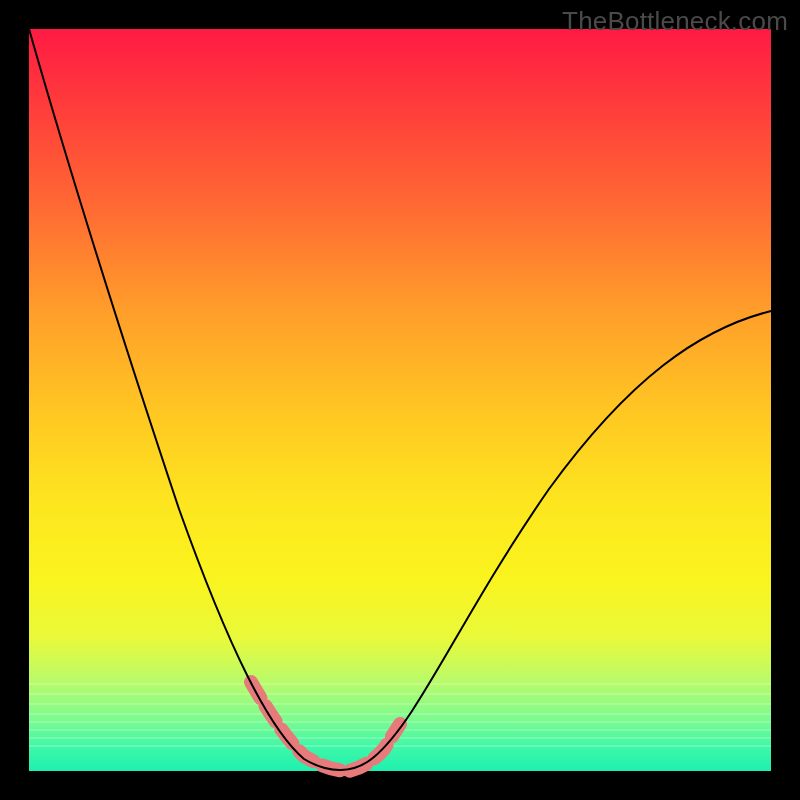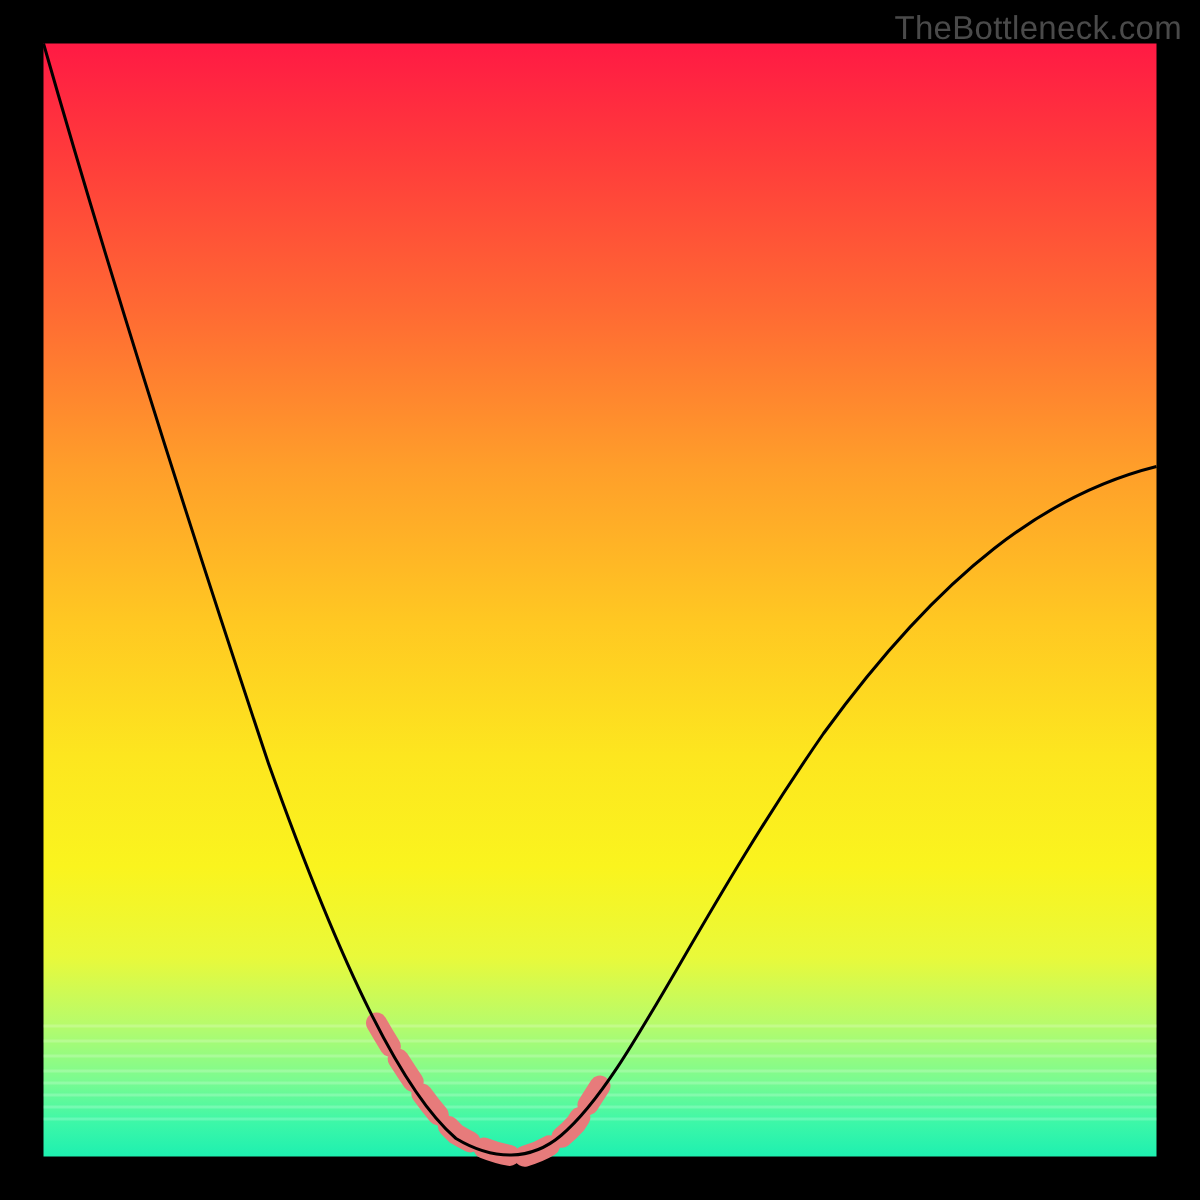--- a/index.html
+++ b/index.html
@@ -35,21 +35,21 @@
     position: absolute;
     left: 0; right: 0;
     height: 2px;
     background: rgba(255,255,255,0.20);
   }
   .watermark {
     position: absolute;
     top: 6px;
     right: 12px;
     font-family: Arial, Helvetica, sans-serif;
-    font-size: 22px;
+    font-size: 26px;
     color: #4a4a4a;
     letter-spacing: 0.2px;
   }
   svg.curve {
     position: absolute;
     left: 0; top: 0;
     width: 742px; height: 742px;
     overflow: visible;
   }
   .main-curve {

